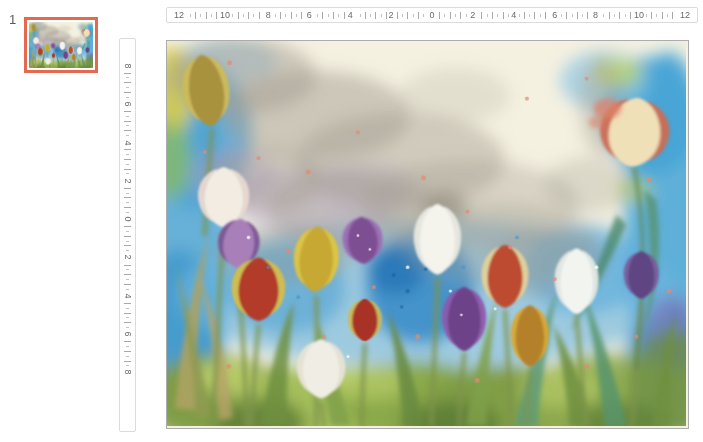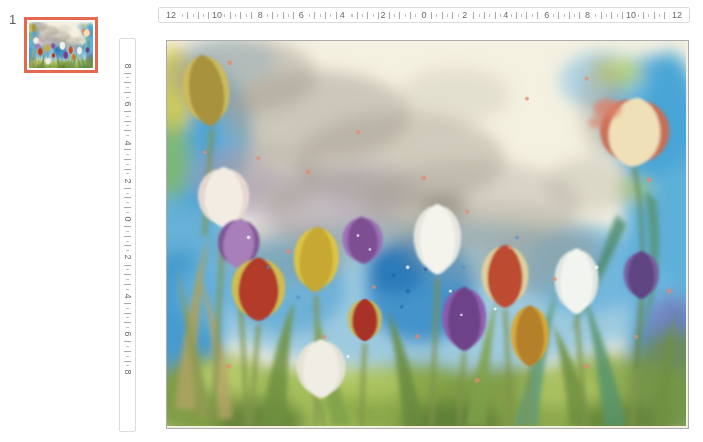--- a/index.html
+++ b/index.html
@@ -10,21 +10,21 @@
   
   .thumb-panel{position:absolute;left:0;top:0;width:118px;height:442px;background:#FFFFFF;}
   .slide-num{position:absolute;left:9px;top:12px;font-size:13px;color:#5B5B5B;}
   .thumb{
     position:absolute;left:24px;top:17px;width:64px;height:46px;
     border:3px solid #E5694E;background:#FFFFFF;padding:2px;
   }
   .thumb svg{display:block;}
   
   .h-ruler{
-    position:absolute;left:158px;top:7px;width:532px;height:16px;box-sizing:border-box;
+    position:absolute;left:166px;top:7px;width:532px;height:16px;box-sizing:border-box;
     border:1px solid #DBDBDB;border-radius:2px;
     background:
       repeating-linear-gradient(to right,#A9A9A9 0 1px,transparent 1px 10.6px) 7px center/calc(100% - 14px) 7px no-repeat,
       repeating-linear-gradient(to right,#C2C2C2 0 1px,transparent 1px 5.3px) 7px center/calc(100% - 14px) 3px no-repeat,
       #FFFFFF;
     display:flex;justify-content:space-between;align-items:center;padding:0 5px;
   }
   .h-ruler span{font-size:9px;line-height:12px;color:#6A6A6A;background:#FFFFFF;padding:0 2px;}
   .v-ruler{
     position:absolute;left:119px;top:38px;width:17px;height:394px;box-sizing:border-box;

